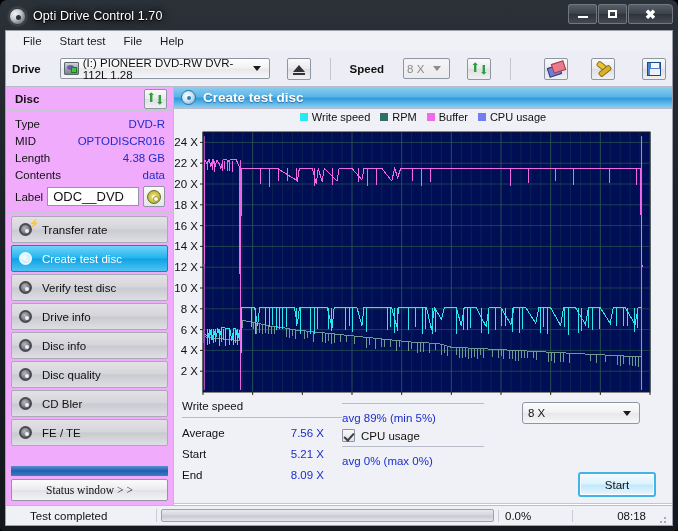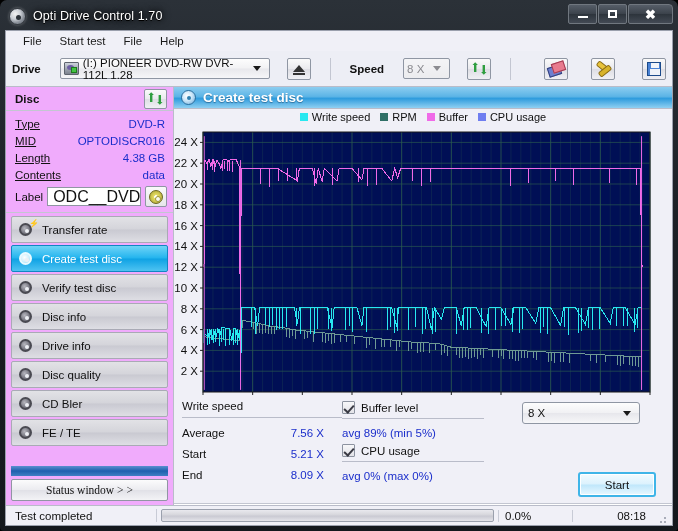--- a/index.html
+++ b/index.html
@@ -168,28 +168,28 @@
   }
   #disc-header .lbl { font-size: 11.5px; font-weight: bold; color: #111; }
   #disc-header .sq-btn { margin-left: auto; width:23px; height:20px; }
 
   #disc-info {
     padding: 4px 8px 5px 9px;
     font-size: 11.5px;
     border-bottom: 1px solid #c3c6d1;
   }
   .info-row { display: flex; align-items: center; height: 17px; }
-  .info-row .k { color: #111; text-decoration: underline; }
+  .info-row .k { color: #111; }
   .info-row .v { margin-left: auto; color: #1b2ecb; }
   .label-row { display: flex; align-items: center; margin-top: 3px; gap: 4px; }
   .label-row .k { color: #111; }
   .label-input {
     flex: 1; height: 19px;
     background: #ffffff; border: 1px solid #9096a3;
-    font-size: 16px; color: #111;
+    font-size: 13px; color: #111;
     display: flex; align-items: center; padding-left: 5px;
   }
   .disc-btn {
     width: 22px; height: 21px;
     background: linear-gradient(180deg,#fafafa 0%,#e6e6ea 100%);
     border: 1px solid #8f96a3; border-radius: 2px;
     display: flex; align-items: center; justify-content: center; flex: none;
   }
   .disc-glyph {
     width: 14px; height: 14px; border-radius: 50%;
@@ -327,21 +327,21 @@
     border-top:1px solid #c3c6d1; border-bottom:1px solid #ffffff; }
 
   
   #statusbar {
     height: 20px;
     background: #f0f0f7;
     border-top: 1px solid #b9bcc9;
     display: flex; align-items: center;
     font-size: 11.5px; color: #111;
   }
-  #status-text { padding-left: 9px; width: 150px; }
+  #status-text { padding-left: 24px; width: 150px; }
   #progress-cell { flex: 1; display:flex; align-items:center; padding: 0 4px; border-left:1px solid #c8cbd6;}
   #progress-track {
     width: 100%; height: 13px;
     background: linear-gradient(180deg,#e9e9ee 0%, #d6d6dc 45%, #c9c9d2 55%, #e4e4ea 100%);
     border: 1px solid #9aa0ad; border-radius: 2px;
   }
   #progress-pct { width: 74px; padding-left: 6px; border-left:1px solid #c8cbd6; }
   #clock-cell { width: 84px; text-align: right; padding-right: 10px; border-left:1px solid #c8cbd6; }
   #grip { width: 14px; height: 14px; position: relative; margin-right:2px; }
   #grip i { position:absolute; width:2px;height:2px;background:#a8acb8; }
@@ -470,27 +470,27 @@
           <div class="nav-btn">
             <span class="nav-ico">
                 <span class="ring"></span>
               </span>
             <span>Verify test disc</span>
           </div>
           <div class="nav-btn">
             <span class="nav-ico">
                 <span class="ring"></span>
               </span>
-            <span>Disc info</span>
+            <span>Drive info</span>
           </div>
           <div class="nav-btn">
             <span class="nav-ico">
                 <span class="ring"></span>
               </span>
-            <span>Drive info</span>
+            <span>Disc info</span>
           </div>
           <div class="nav-btn">
             <span class="nav-ico">
                 <span class="ring"></span>
               </span>
             <span>Disc quality</span>
           </div>
           <div class="nav-btn">
             <span class="nav-ico">
                 <span class="ring"></span>
@@ -667,24 +667,20 @@
               <span class="k">Start</span>
               <span class="v">5.21 X</span>
             </div>
             <div class="stat-row">
               <span class="k">End</span>
               <span class="v">8.09 X</span>
             </div>
           </div>
 
           <div class="col-b">
-            <div class="chk-row">
-              <span class="chk checked"></span>
-              <span class="chk-lbl">Buffer level</span>
-            </div>
             <div class="sub-hr"></div>
             <div class="pct">avg 89% (min 5%)</div>
             <div class="chk-row">
               <span class="chk checked"></span>
               <span class="chk-lbl">CPU usage</span>
             </div>
             <div class="sub-hr"></div>
             <div class="pct">avg 0% (max 0%)</div>
           </div>
 

